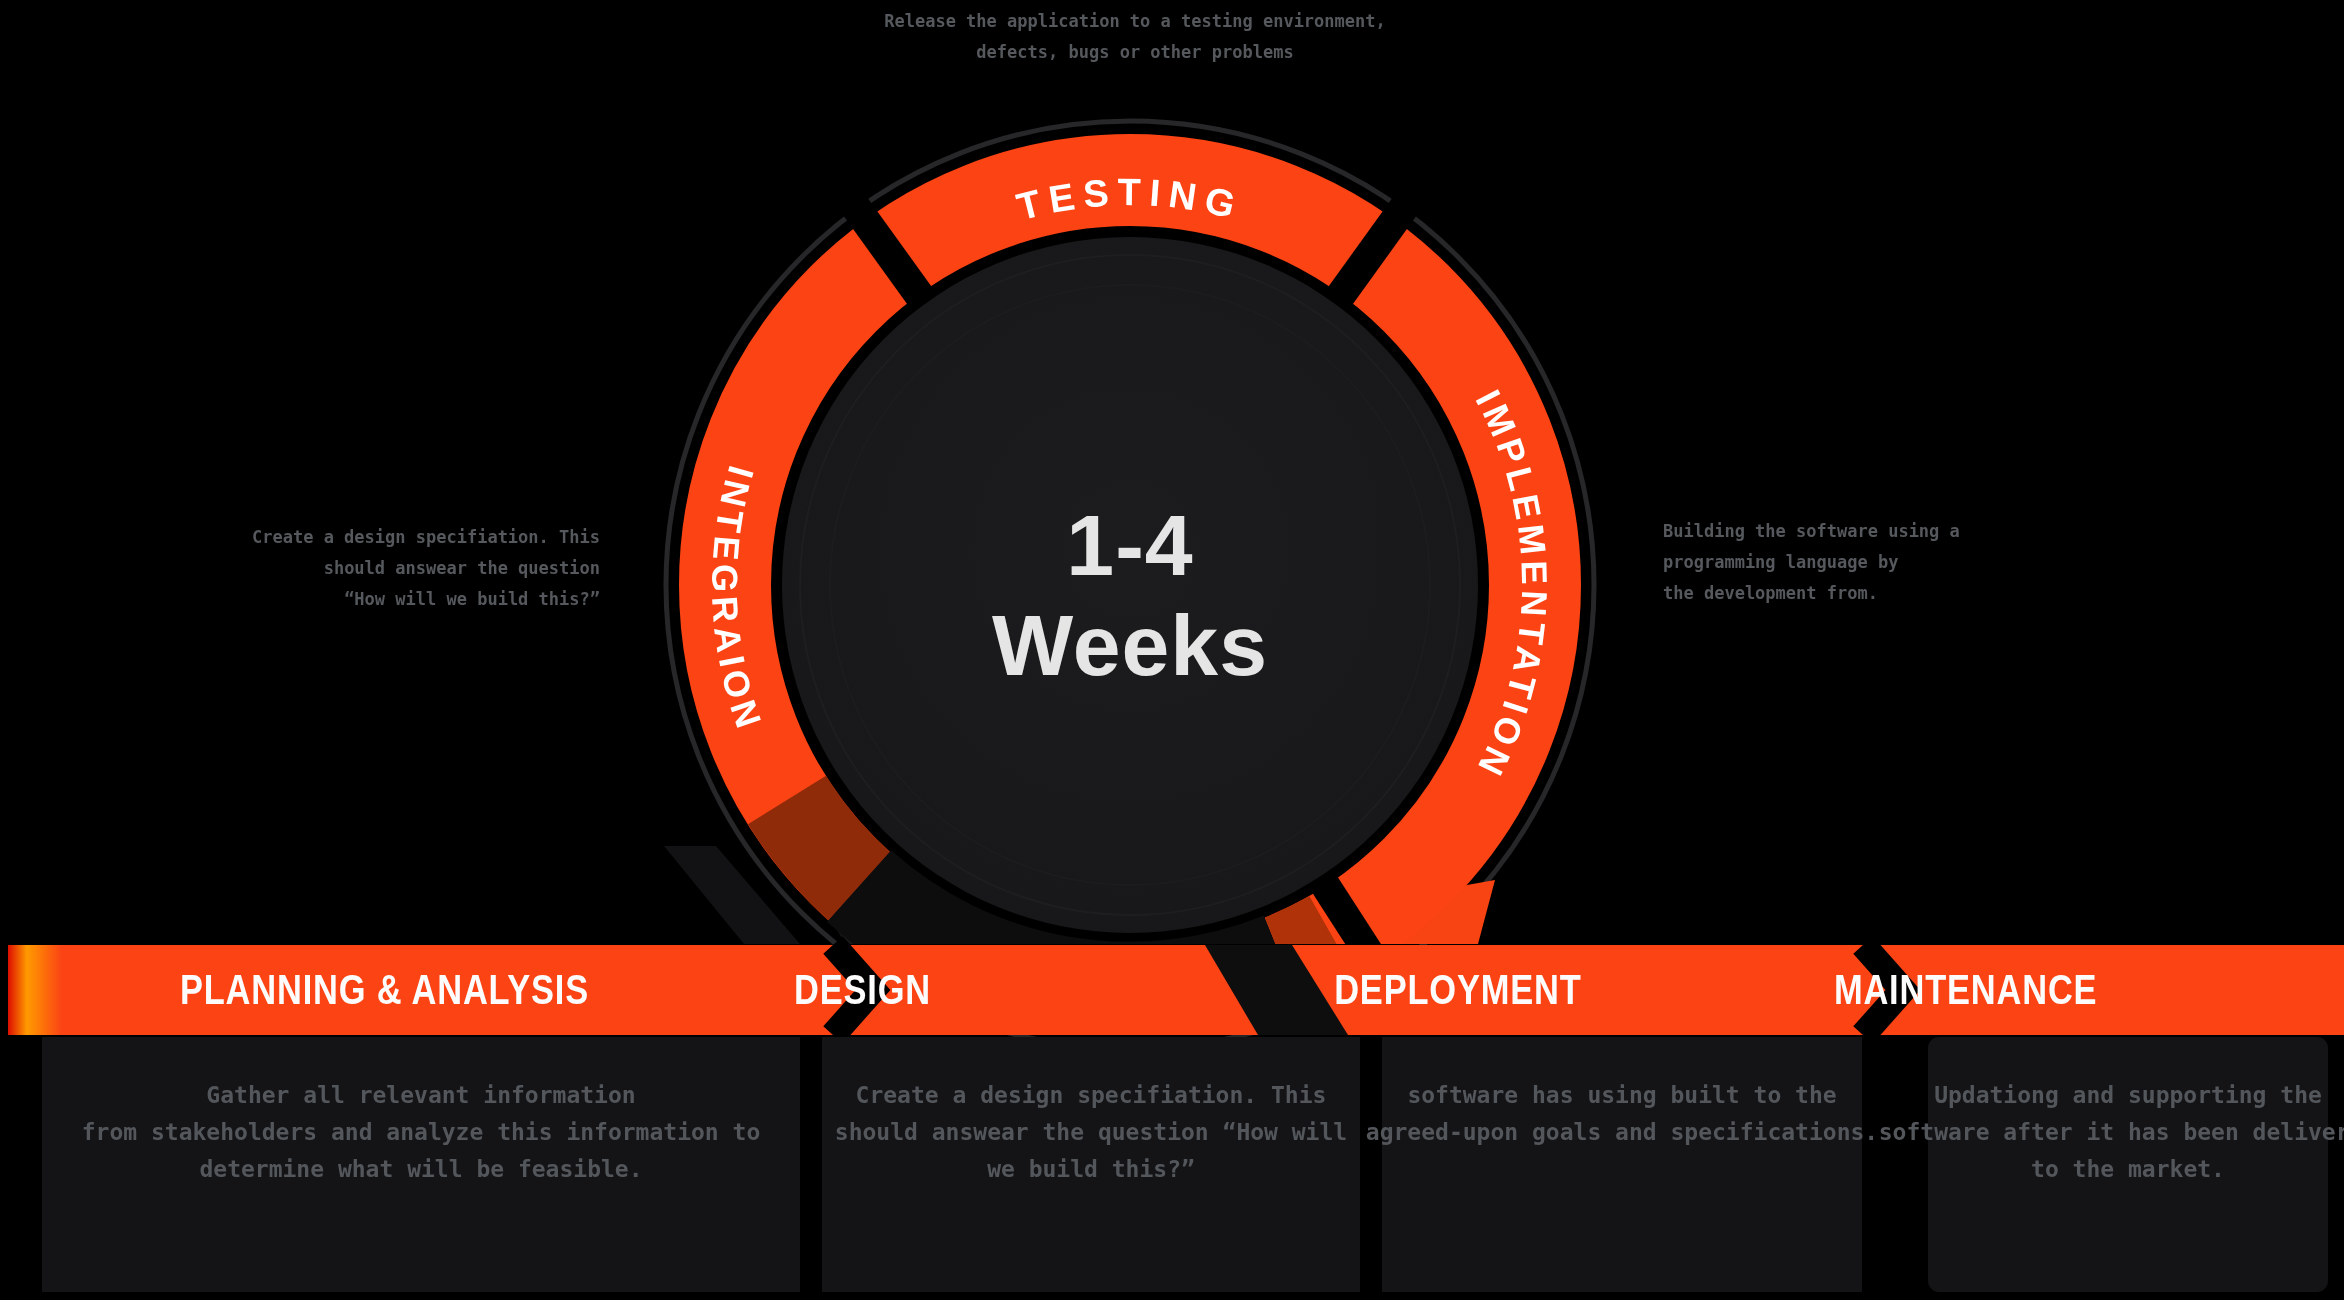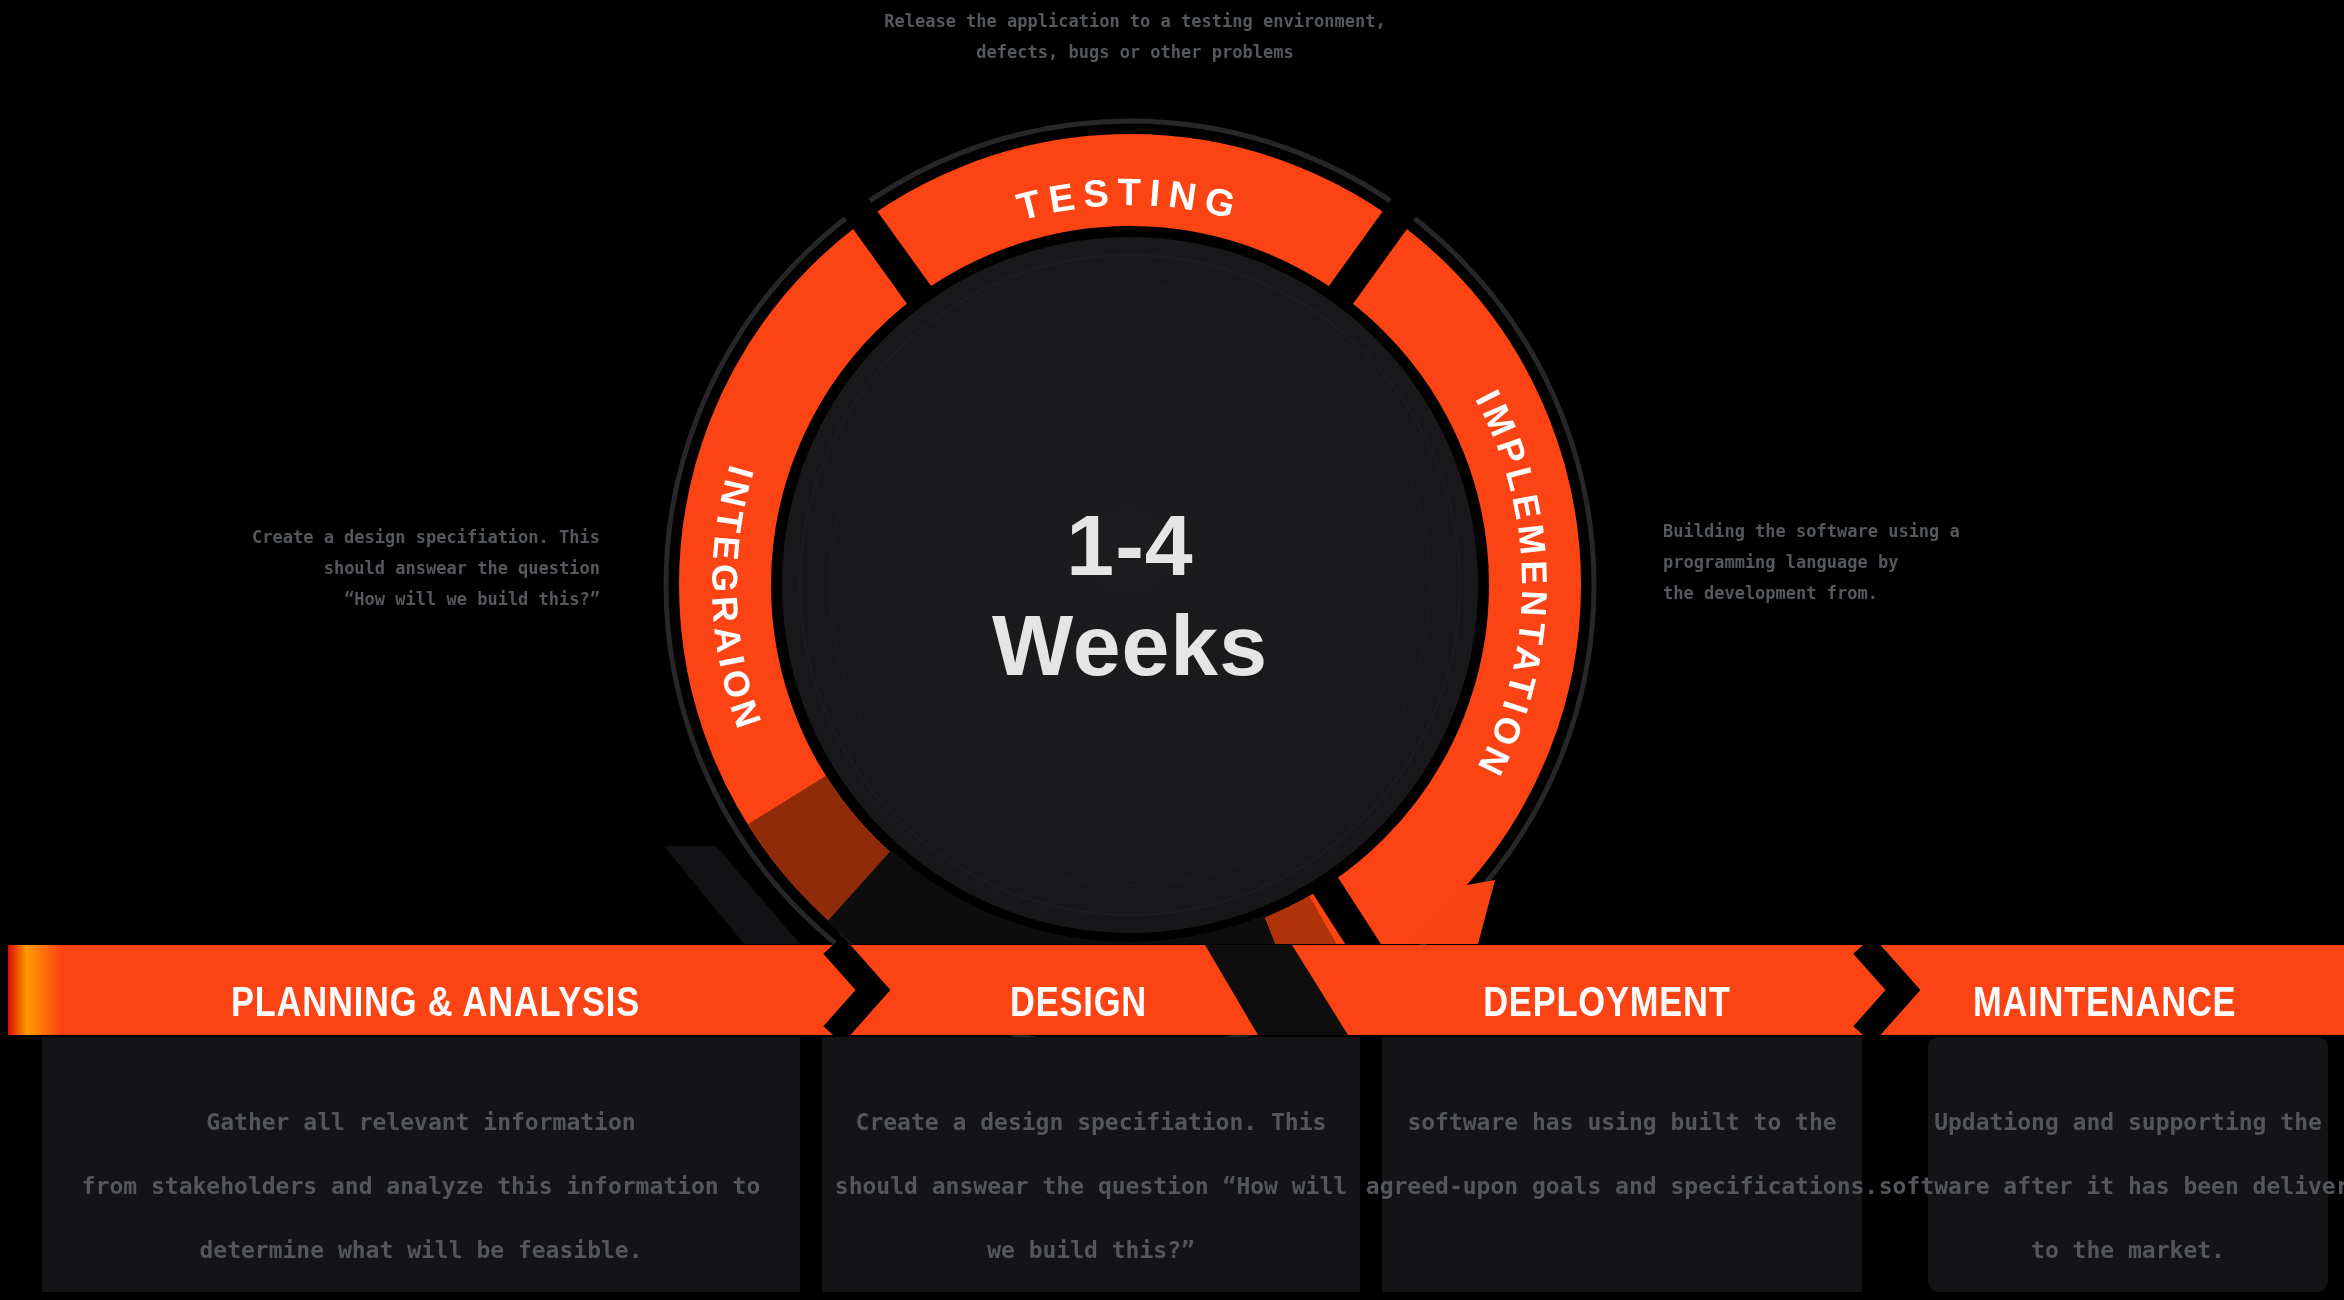--- a/index.html
+++ b/index.html
@@ -9,30 +9,30 @@
   svg.diagram{position:absolute;left:0;top:0;}
   .annot{position:absolute;font-family:"DejaVu Sans Mono",monospace;
          color:#55585c;font-size:17px;line-height:31px;font-weight:700;}
   .annot div{white-space:nowrap;}
   .annot.center{text-align:center;}
   .annot.right{text-align:right;}
   .cycle-label{position:absolute;left:930px;top:495px;width:400px;
       text-align:center;color:#e5e5e5;font-weight:700;font-size:86px;
       line-height:100px;letter-spacing:1px;}
   .band-label{position:absolute;top:945px;height:90px;width:600px;
-      display:flex;align-items:center;justify-content:center;margin-top:12px;}
+      display:flex;align-items:center;}
   .band-label span{color:#fcfcfc;font-weight:700;font-size:42px;
       letter-spacing:1px;transform:scaleX(.82);transform-origin:center;
       white-space:nowrap;}
   .desc-box{position:absolute;top:1037px;height:255px;background:#141417;
       display:flex;justify-content:center;}
   .desc-box .txt{margin-top:40px;text-align:center;
       font-family:"DejaVu Sans Mono",monospace;color:#53575b;
       font-size:23px;line-height:37px;font-weight:700;}
-  .desc-box .txt div{white-space:nowrap;margin-top:27px;}
+  .desc-box .txt div{white-space:nowrap;}
 </style>
 </head>
 <body>
 
 <div class="stage">
 
   <svg class="diagram" width="2344" height="1300" viewBox="0 0 2344 1300">
     <defs>
       <clipPath id="aboveBand">
           <rect x="0" y="0" width="2344" height="944"></rect>

